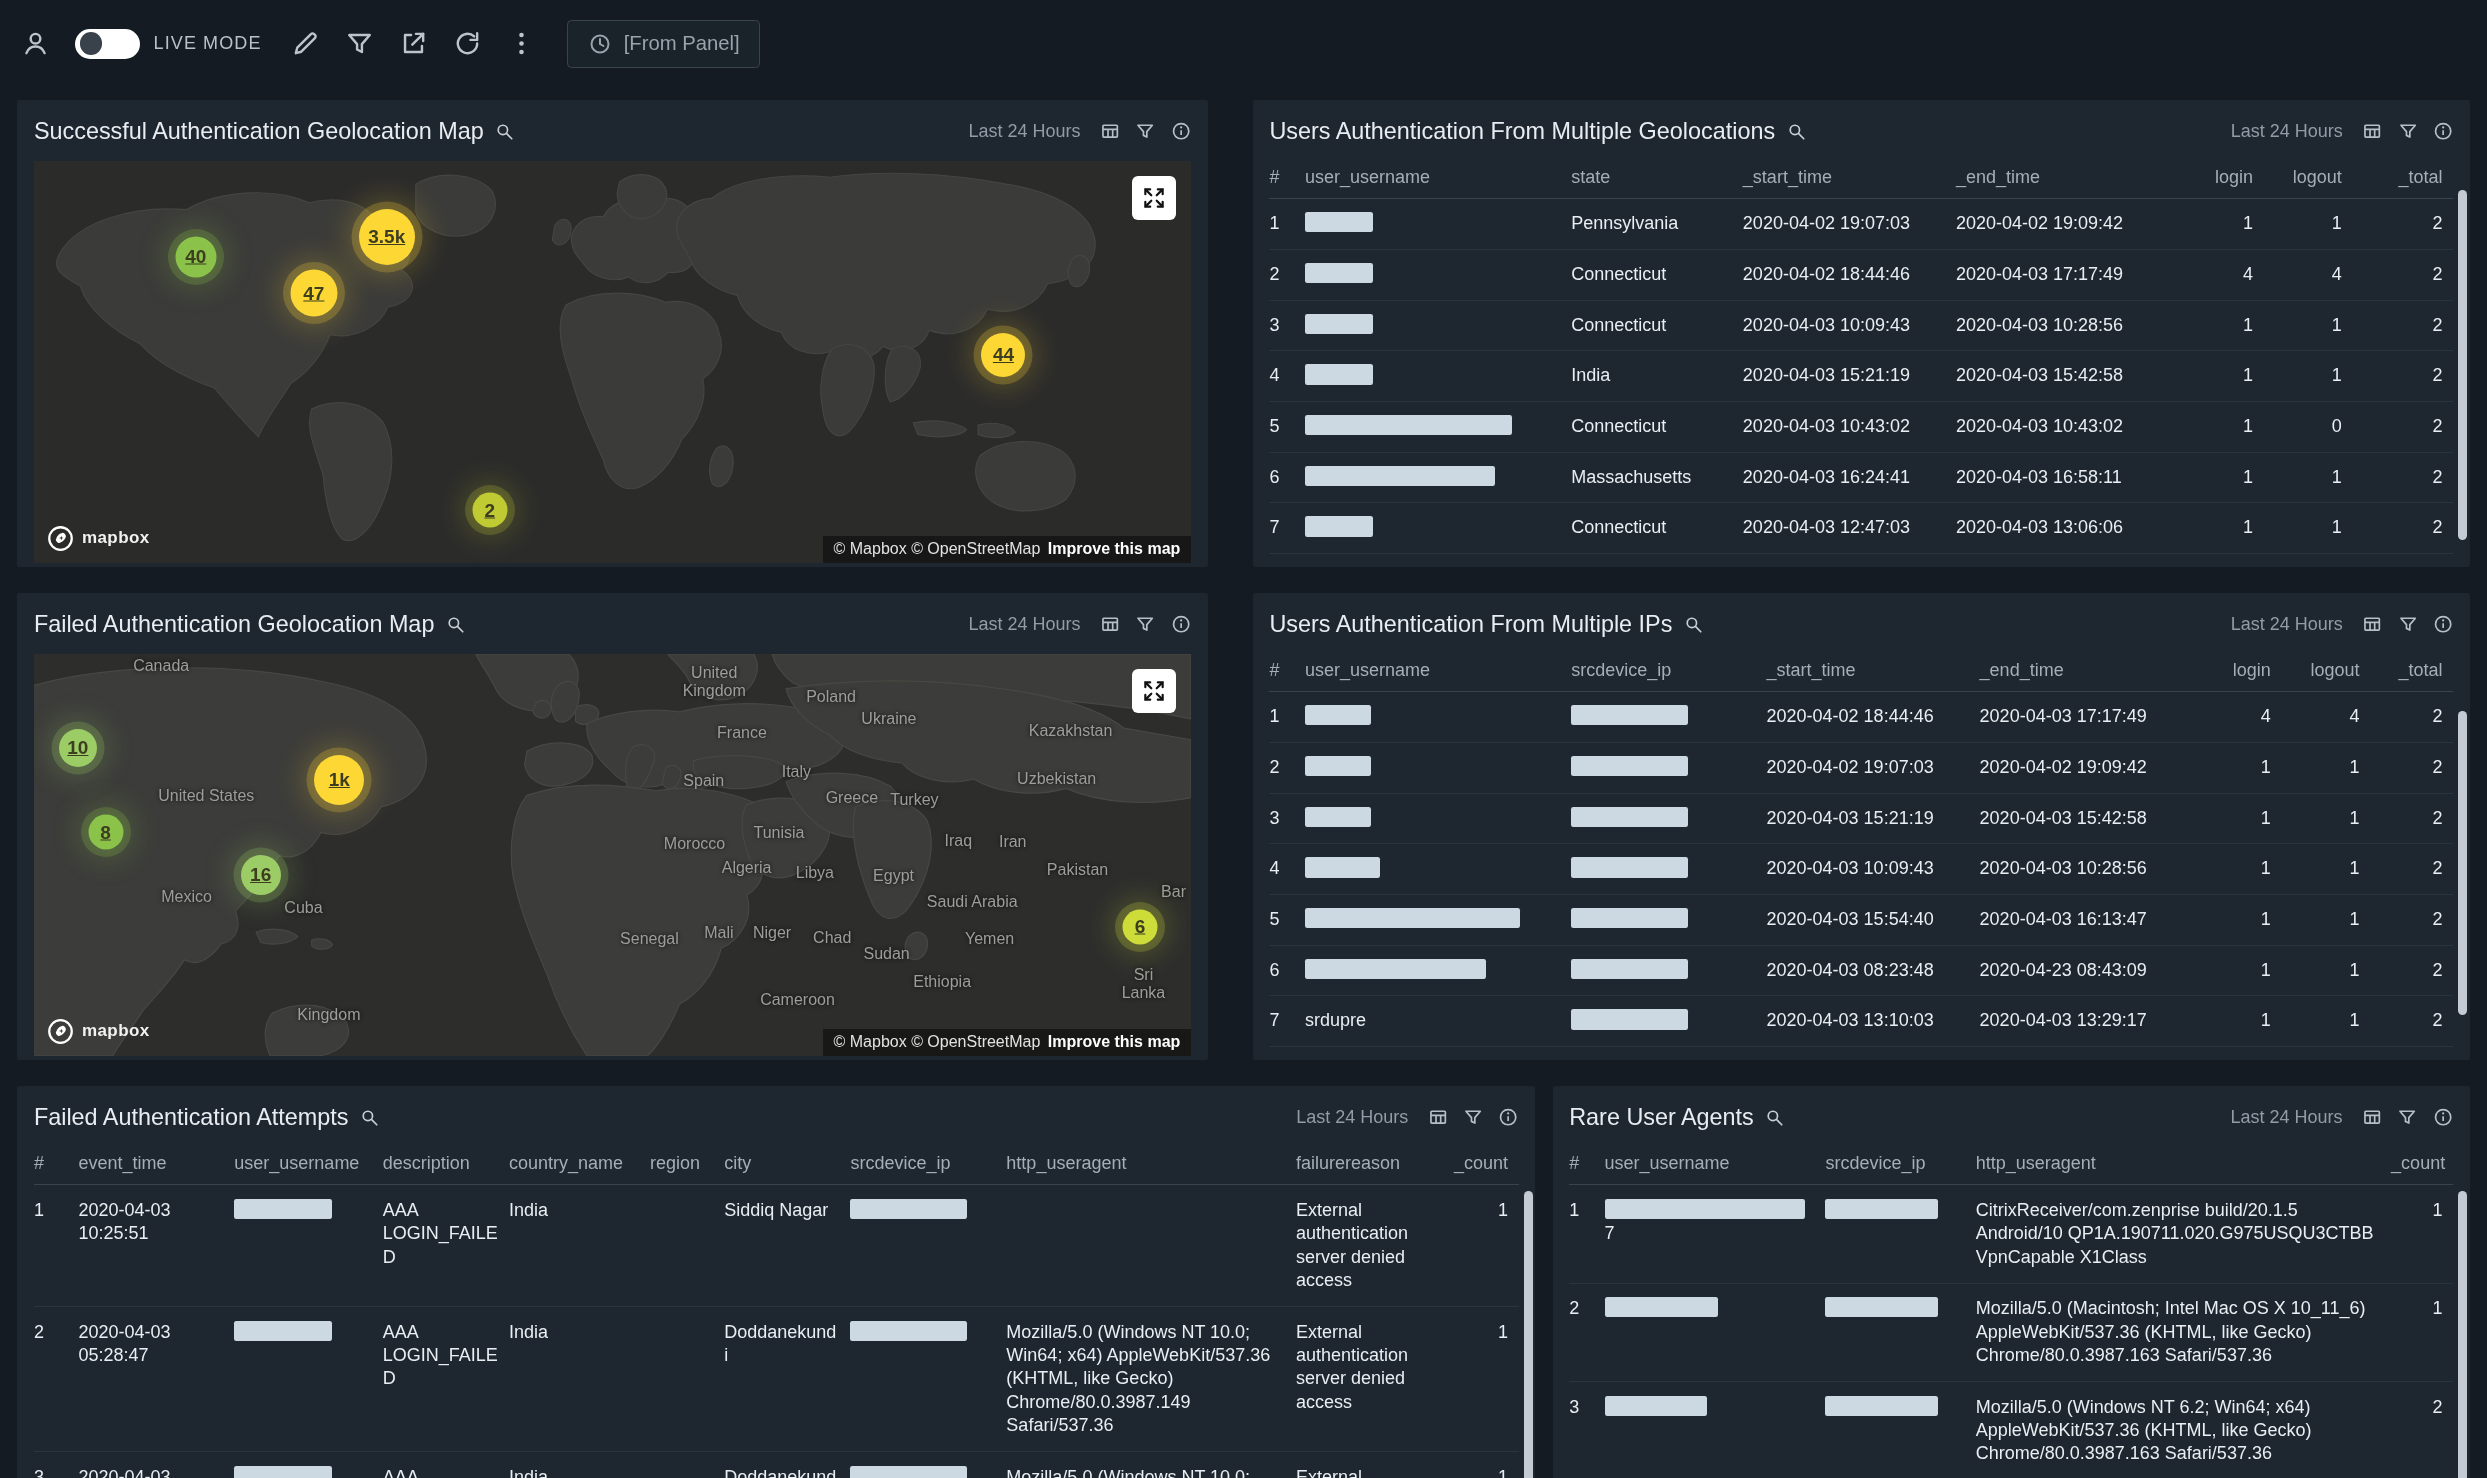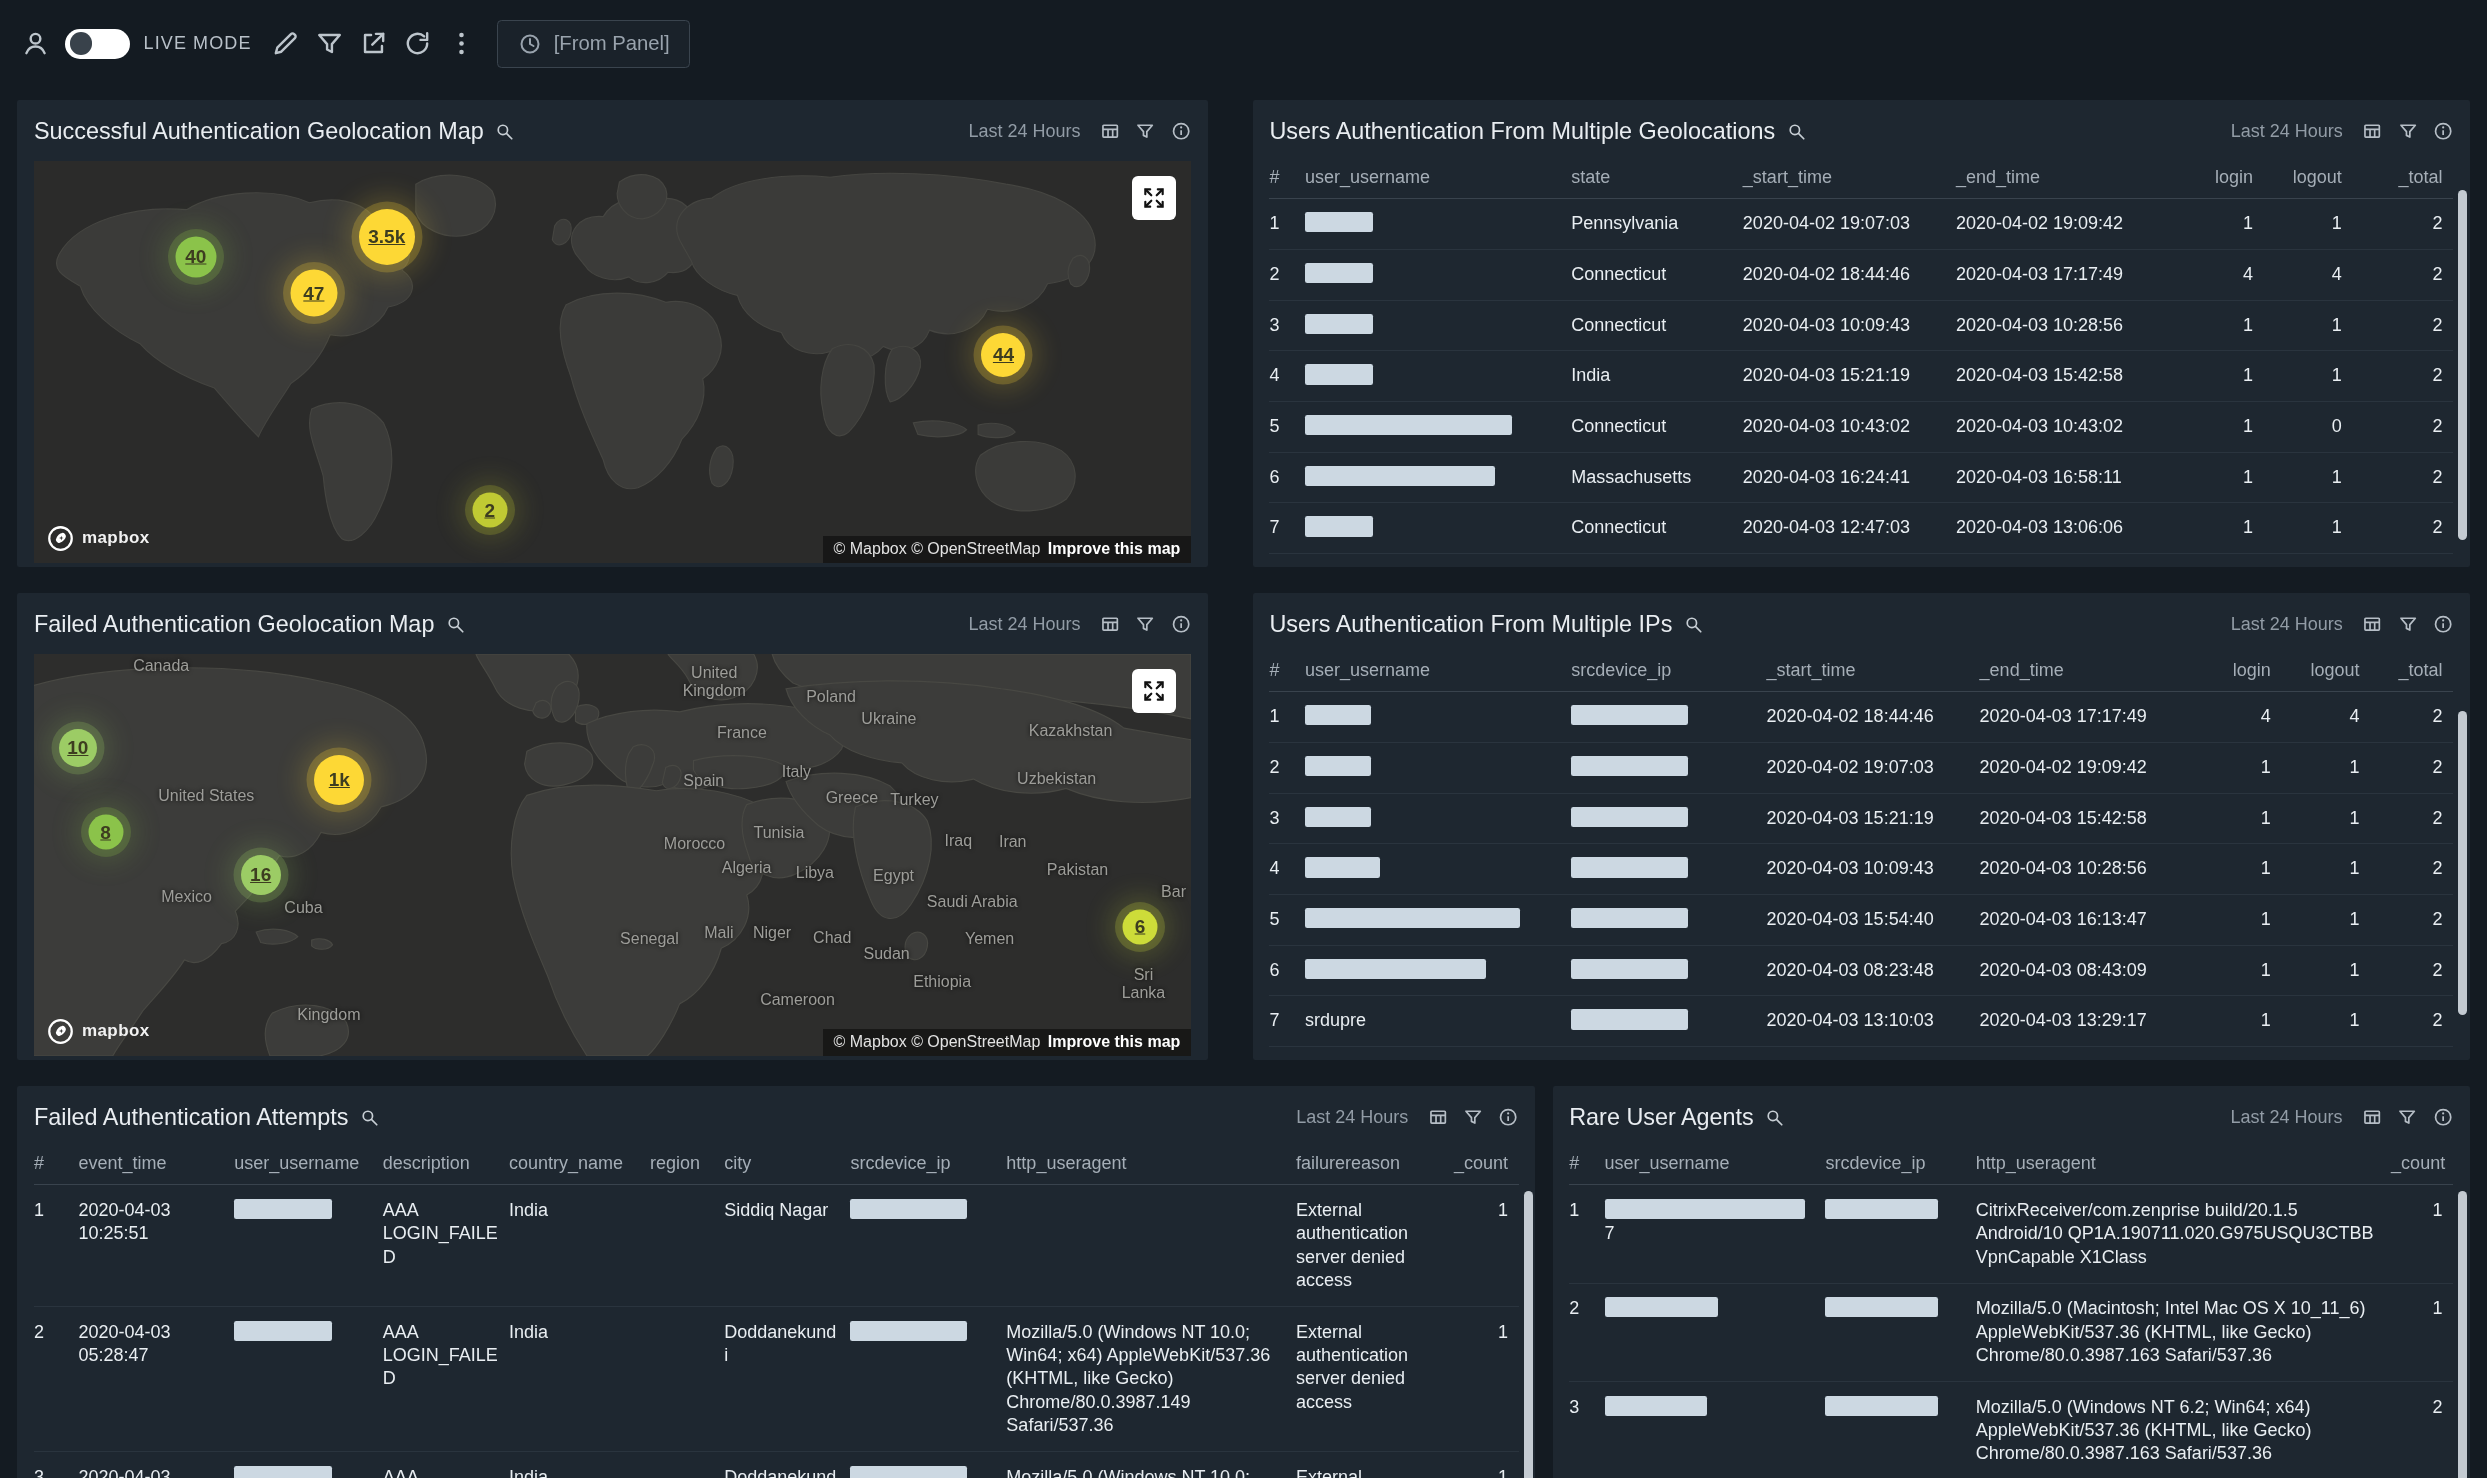--- a/index.html
+++ b/index.html
@@ -2,21 +2,21 @@
 <html style="font-size:12px"><head>
 <meta charset="utf-8">
 <style>
   * { margin:0; padding:0; box-sizing:border-box; }
   html,body { width:2487px; height:1479px; overflow:hidden; background:#141b22;
               font-family:"Liberation Sans", sans-serif; }
 
   
   .topbar { height:87px; display:flex; align-items:center; justify-content:space-between; padding:0 22.6px 0 21px; }
   .topbar h1 { font-size:38px; font-weight:500; color:#eef2f5; letter-spacing:0.2px; }
-  .topbar-right { display:flex; gap:15px; }
+  .topbar-right { display:flex; gap:25px; }
   .icon-btn { background:none; border:none; color:#bdc5cc; cursor:pointer; display:flex; align-items:center; }
   .icon-btn svg { width:29px; height:29px; }
   .toggle-wrap { display:flex; align-items:center; gap:13.6px; margin-right:4.5px; }
   .toggle { width:65px; height:30px; border-radius:16.6px; background:#ffffff; position:relative; cursor:pointer; }
   .toggle .knob { position:absolute; left:4.5px; top:3.8px; width:22.6px; height:22.6px; border-radius:50%; background:#39424b; }
   .live-label { font-size:18px; color:#b9c1c9; letter-spacing:1.1px; }
   .time-picker { display:flex; align-items:center; gap:12px; height:48px; padding:0 19.6px; border:1.5px solid #3a444e;
                  border-radius:4.5px; background:#1a222a; color:#99a3ad; font-size:20.3px; cursor:pointer; margin-left:6px; }
   .time-picker svg { width:24px; height:24px; }
 
@@ -595,21 +595,21 @@
               <td>2020-04-03 16:13:47</td>
               <td class="num">1</td>
               <td class="num">1</td>
               <td class="num">2</td>
             </tr>
             <tr>
               <td>6</td>
               <td><span class="redacted" style="width: 181px;"></span></td>
               <td><span class="redacted" style="width: 117px;"></span></td>
               <td>2020-04-03 08:23:48</td>
-              <td>2020-04-03 08:43:09</td>
+              <td>2020-04-23 08:43:09</td>
               <td class="num">1</td>
               <td class="num">1</td>
               <td class="num">2</td>
             </tr>
             <tr>
               <td>7</td>
               <td>srdupre</td>
               <td><span class="redacted" style="width: 117px;"></span></td>
               <td>2020-04-03 13:10:03</td>
               <td>2020-04-03 13:29:17</td>

